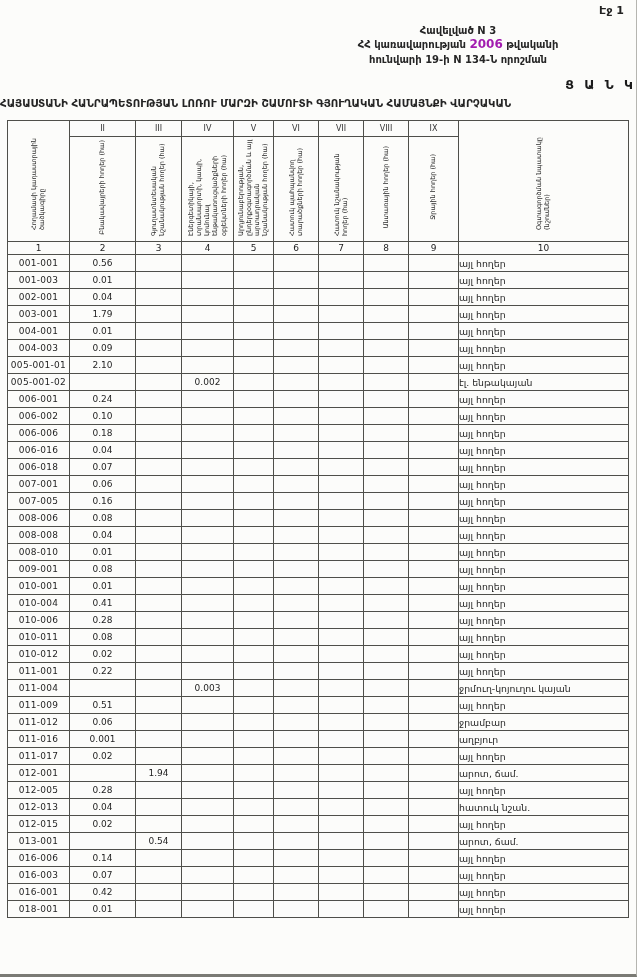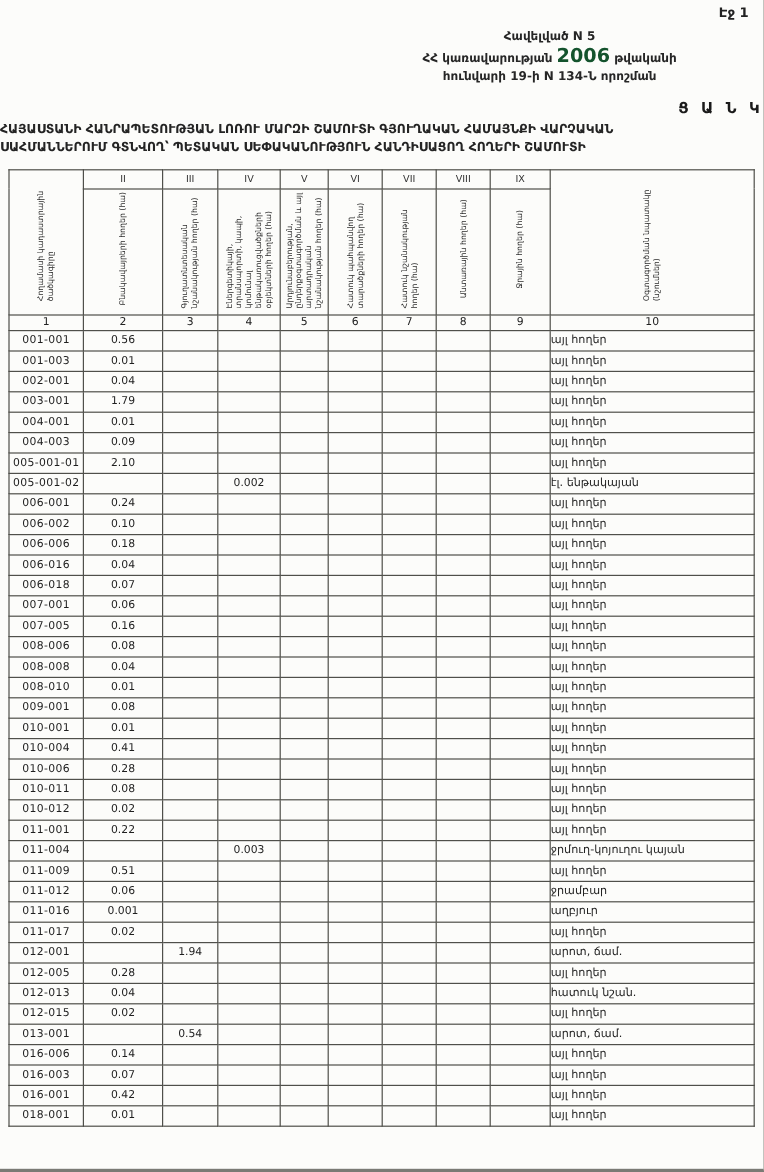--- a/index.html
+++ b/index.html
@@ -18,21 +18,21 @@
     position:absolute;top:4px;right:12px;
     font-size:11px;font-weight:bold;color:#222;padding-left:36px;
   }
   .appendix{
     margin:24px 28px 0 auto;
     width:300px;
     text-align:center;
     font-size:10px;font-weight:bold;
     line-height:1.3;color:#262626;
   }
-  .appendix .year{font-size:16px;font-weight:bold;color:#14532d;}
+  .appendix .year{font-size:12px;font-weight:bold;color:#a21caf;}
   .doc-title{
     margin-top:11px;text-align:right;
     font-size:12.5px;font-weight:bold;letter-spacing:3px;color:#1a1a1a;
   }
   .subtitle{
     margin-top:4px;text-align:left;
     font-size:10.3px;font-weight:bold;line-height:1.5;color:#242424;
   }
   table.land{
     border-collapse:collapse;table-layout:fixed;
@@ -66,34 +66,33 @@
   td.note{text-align:left;padding-left:6px;font-size:9.3px;}
 </style>
 </head>
 <body>
 
 <div class="page">
 
   <div class="page-num">Էջ 1</div>
 
   <div class="appendix">
-    <div>Հավելված N 5</div>
+    <div>Հավելված N 3</div>
     <div>
       <span>ՀՀ կառավարության</span>
       <span class="year">2006</span>
       <span>թվականի</span>
     </div>
     <div>հունվարի 19-ի N 134-Ն որոշման</div>
   </div>
 
   <div class="doc-title">Ց Ա Ն Կ</div>
 
   <div class="subtitle">
     <div>ՀԱՅԱՍՏԱՆԻ ՀԱՆՐԱՊԵՏՈՒԹՅԱՆ ԼՈՌՈՒ ՄԱՐԶԻ ՇԱՄՈՒՏԻ ԳՅՈՒՂԱԿԱՆ ՀԱՄԱՅՆՔԻ ՎԱՐՉԱԿԱՆ</div>
-    <div>ՍԱՀՄԱՆՆԵՐՈՒՄ ԳՏՆՎՈՂ՝ ՊԵՏԱԿԱՆ ՍԵՓԱԿԱՆՈՒԹՅՈՒՆ ՀԱՆԴԻՍԱՑՈՂ ՀՈՂԵՐԻ ՇԱՄՈՒՏԻ</div>
   </div>
 
   <table class="land">
       <colgroup>
         <col class="c1">
         <col class="c2">
         <col class="c3">
         <col class="c4">
         <col class="c5">
         <col class="c6">

